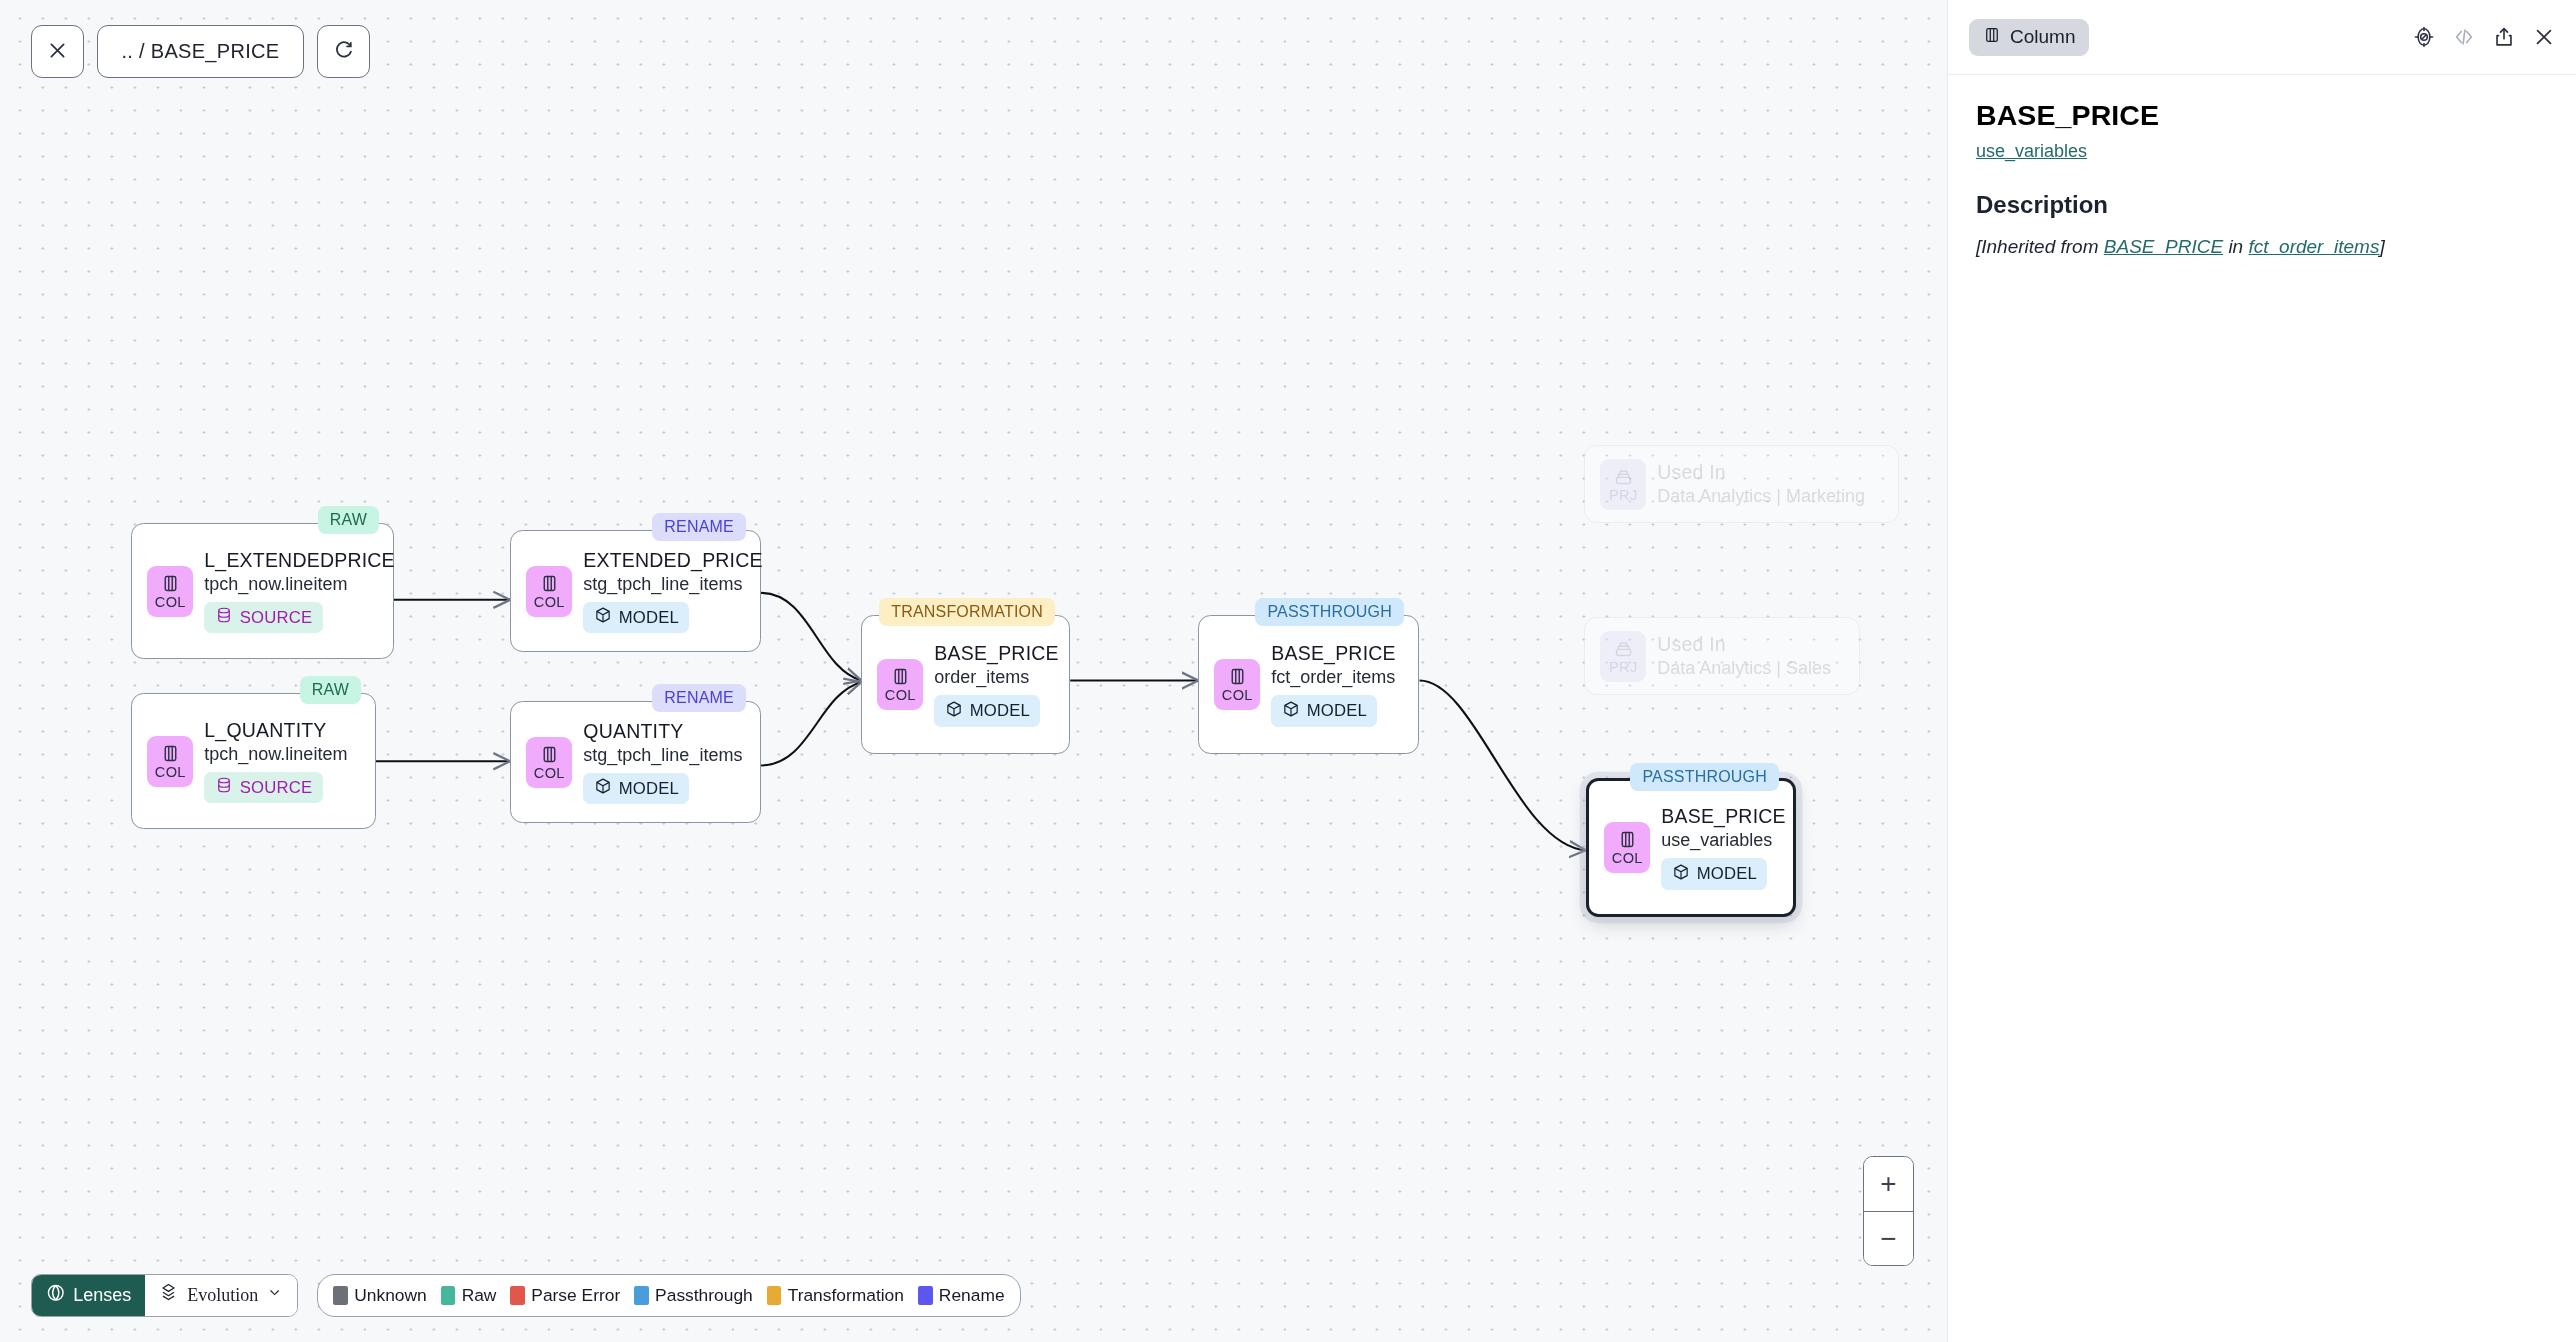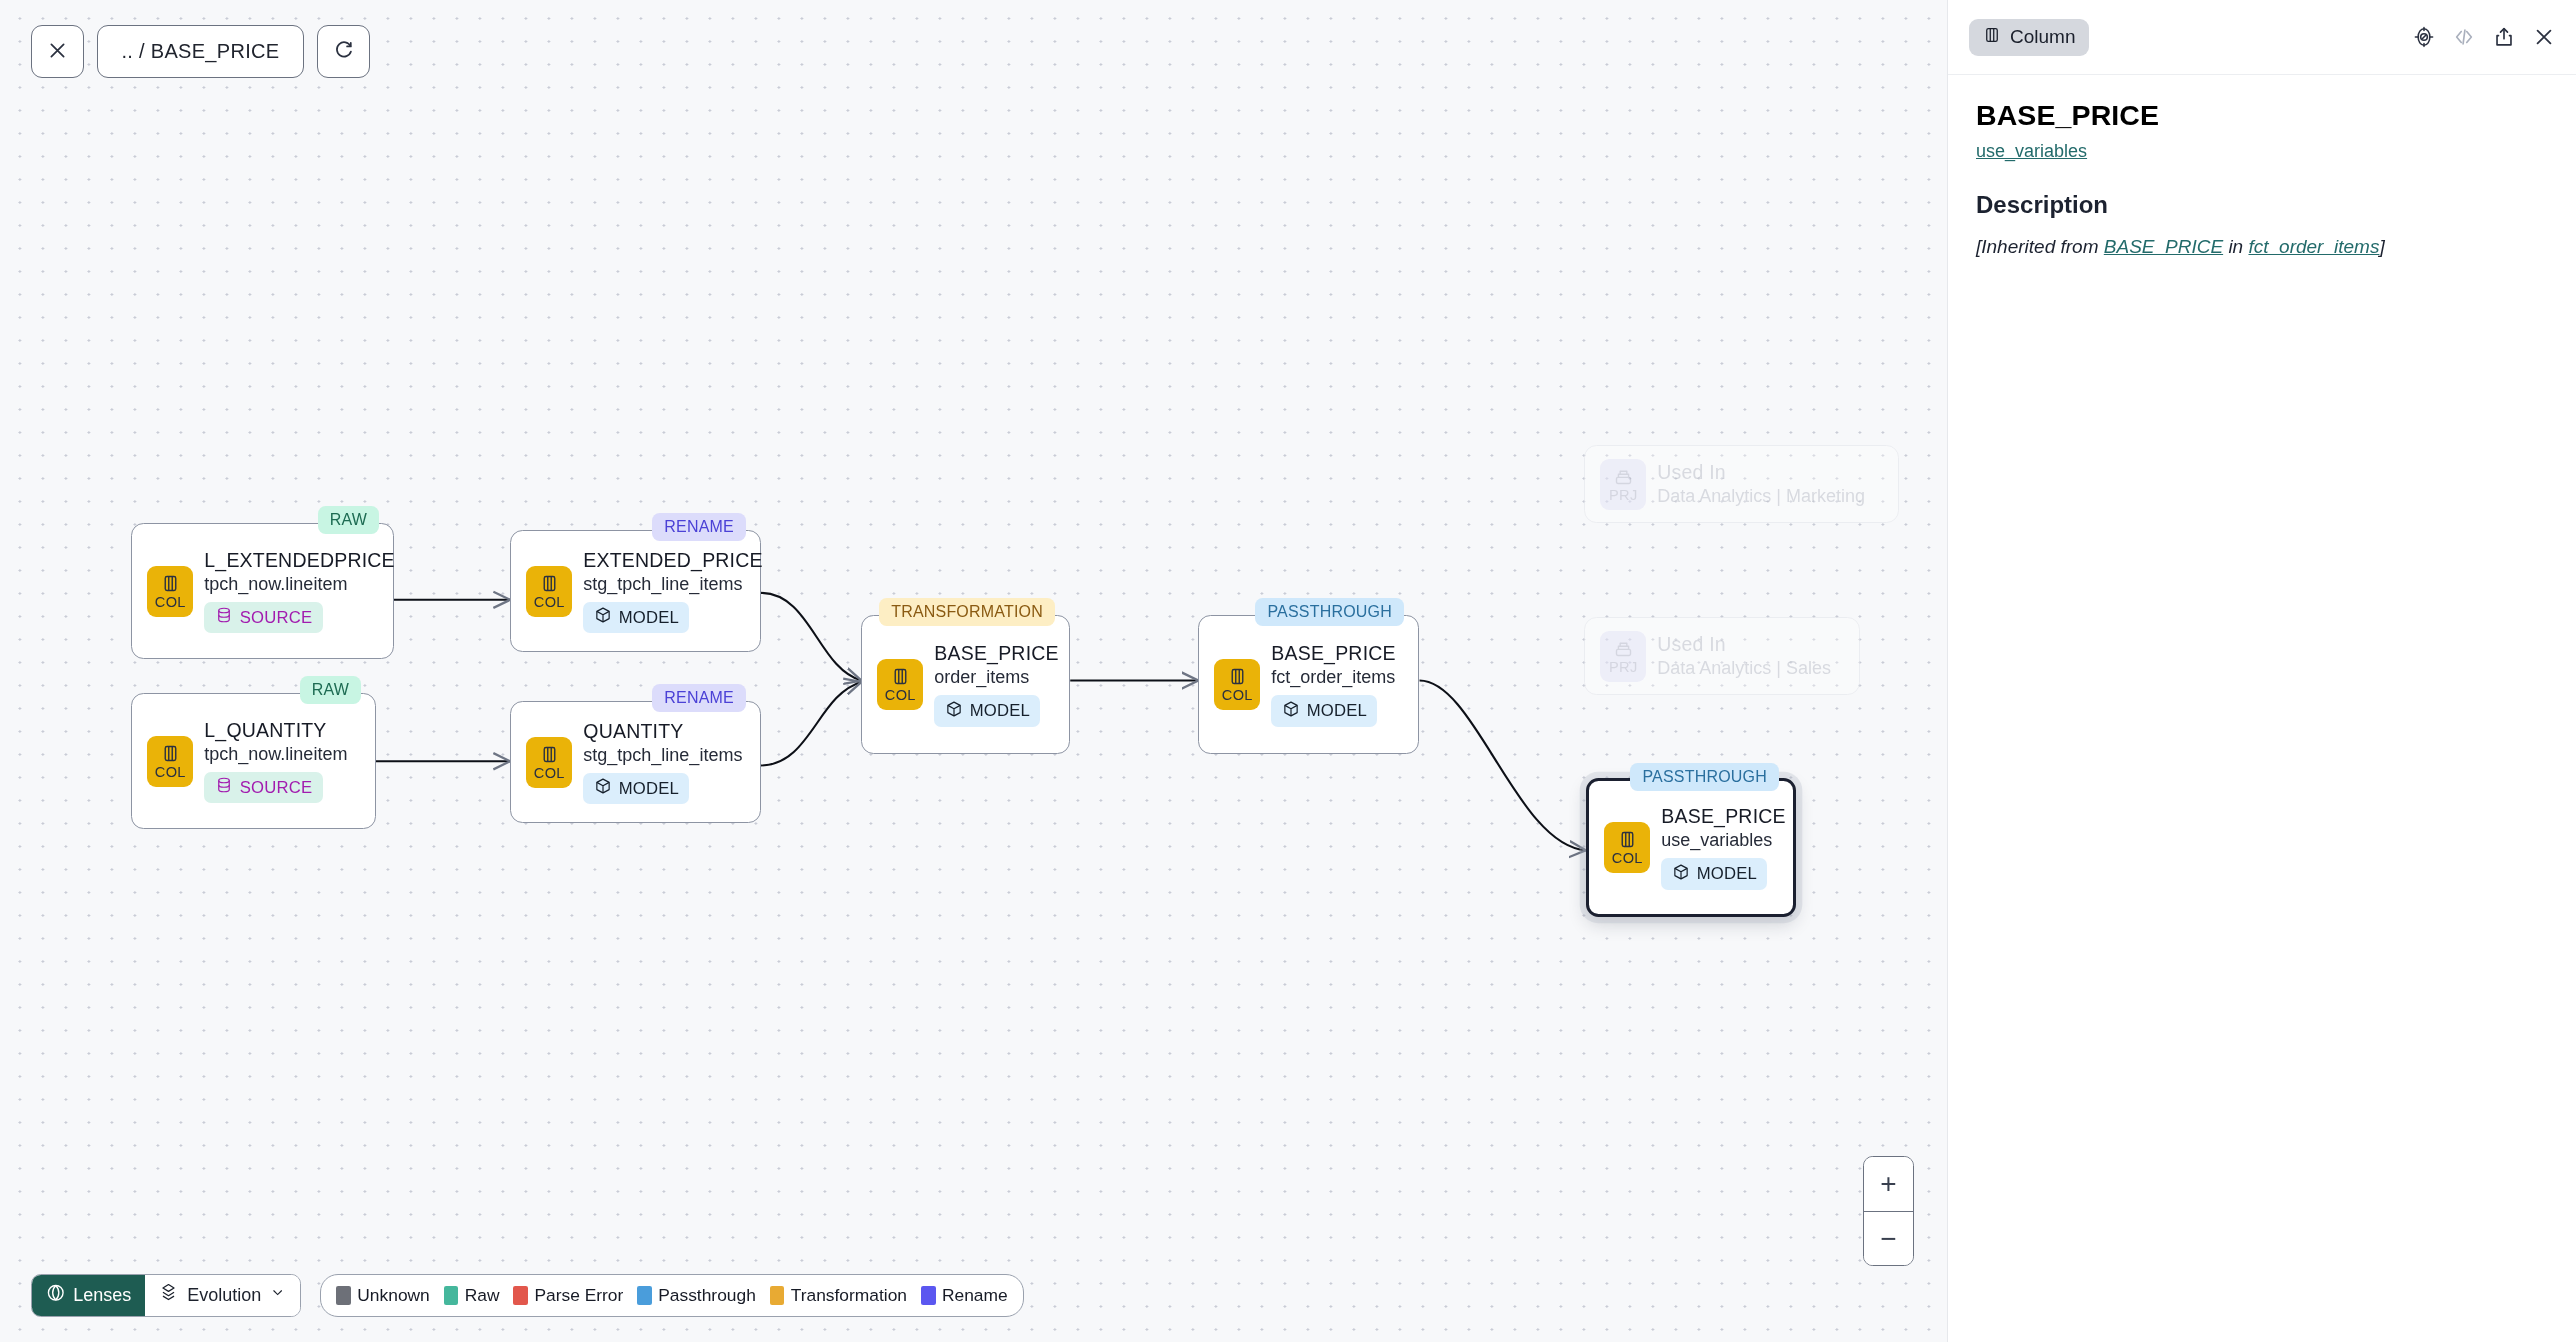--- a/index.html
+++ b/index.html
@@ -60,21 +60,21 @@
     white-space: nowrap; z-index: 25;
   }
   .chip-RAW { background: #c8f5e3; color: #1d6b52; }
   .chip-RENAME { background: #dcdcfb; color: #4b41d6; }
   .chip-TRANSFORMATION { background: #fdeec4; color: #8a5a12; }
   .chip-PASSTHROUGH { background: #cfe8fb; color: #2a6f9e; }
 
   .col-badge {
     flex: 0 0 auto;
     width: 46px; height: 51px; border-radius: 9px;
-    background: #eab308; color: #2b3140;
+    background: #f0abfc; color: #2b3140;
     display: flex; flex-direction: column; align-items: center; justify-content: center;
     gap: 1.4px; margin-right: 11px;
   }
   .col-badge .lbl { font-size: 14.6px; letter-spacing: 0.3px; line-height: 1; }
   .col-badge.prj { background: #e6e6f7; color: #b9bbcc; }
   .node-body { display: flex; flex-direction: column; align-items: flex-start; gap: 2.8px; }
   .node-title { font-size: 19.5px; color: #171b26; letter-spacing: 0.2px; line-height: 1.15; }
   .node-sub { font-size: 18px; color: #262b38; line-height: 1.2; }
   .ghost .node-title, .ghost .node-sub { color: #bfc2cb; }
   .mat-badge {
@@ -105,21 +105,21 @@
   .lens-group {
     display: flex; align-items: stretch; border: 1.4px solid #9aa1ae; border-radius: 9.7px;
     overflow: hidden; height: 43px; background: #fff;
   }
   .lens-btn {
     background: #1e5c52; color: #ffffff; display: flex; align-items: center; gap: 7.7px;
     padding: 0 14px; font-size: 18px; cursor: pointer;
   }
   .evo-btn {
     background: #ffffff; color: #1d222d; display: flex; align-items: center; gap: 9px;
-    padding: 0 14px; font-size: 18px; cursor: pointer;
+    padding: 0 14px; font-size: 18px; cursor: pointer; font-family: Liberation Serif, serif;
   }
   .legend {
     display: flex; align-items: center; gap: 14px; height: 43px; padding: 0 15.3px;
     border: 1.4px solid #9aa1ae; border-radius: 18px; background: #ffffff;
   }
   .legend-item { display: flex; align-items: center; gap: 6.3px; font-size: 17.4px; color: #171b26; white-space: nowrap; }
   .swatch { width: 14.6px; height: 19px; border-radius: 2.1px; flex: 0 0 auto; }
 
   
   #panel {

